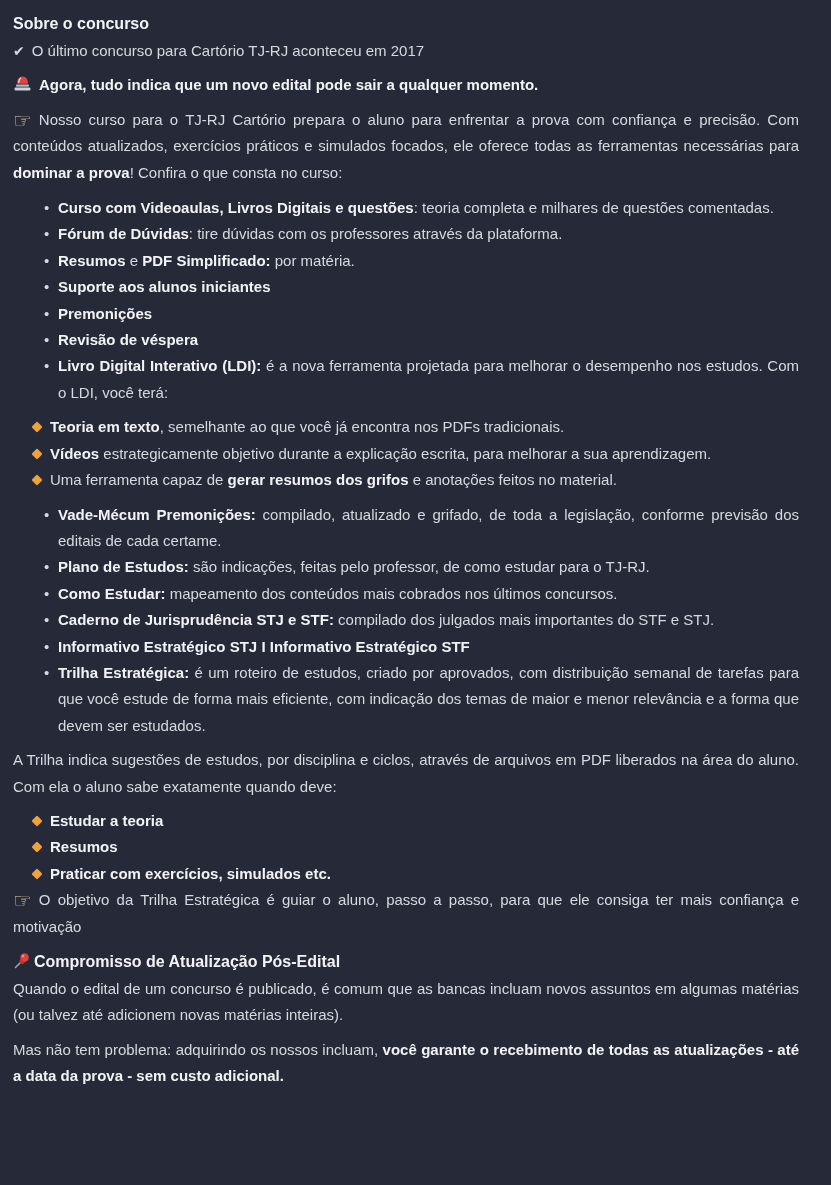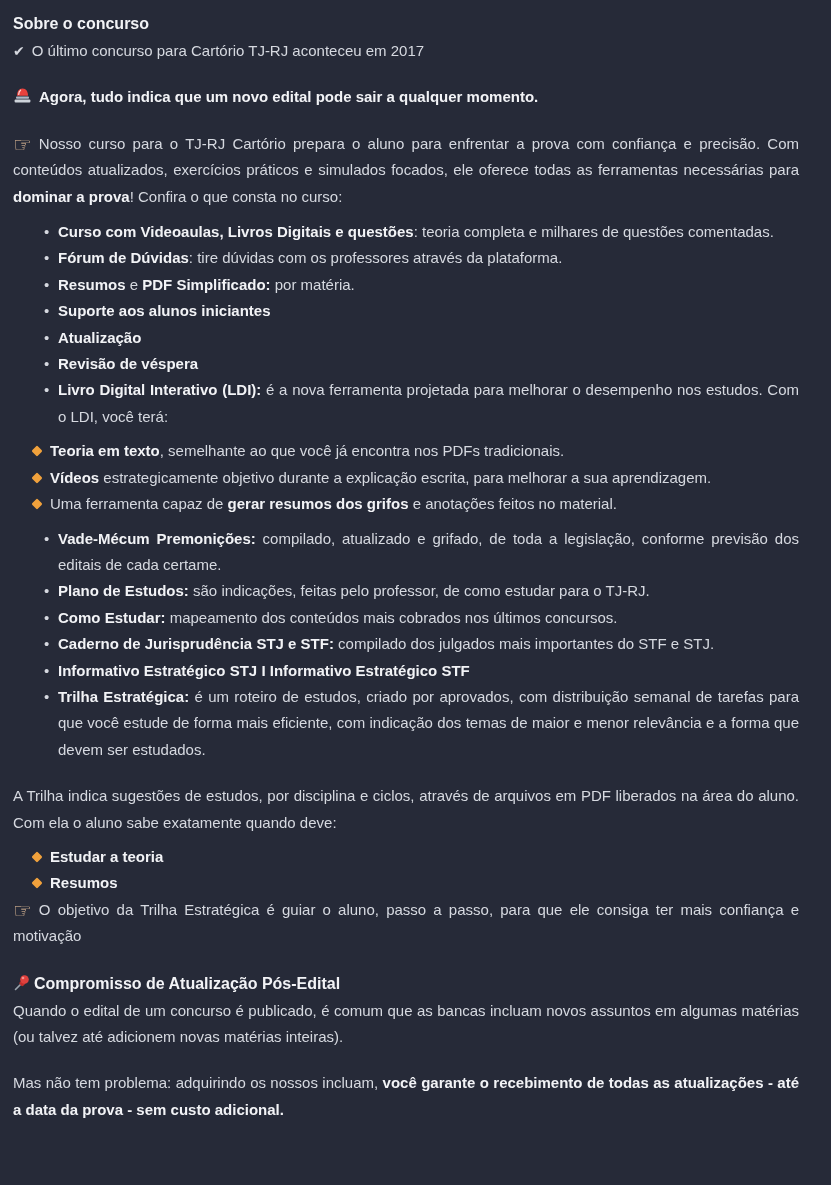--- a/index.html
+++ b/index.html
@@ -15,21 +15,21 @@
     color: #d6d9e0;
     font-size: 15px;
     line-height: 26.4px;
     -webkit-font-smoothing: antialiased;
   }
   #article {
     padding: 10px 32px 0 13px;
     box-sizing: border-box;
   }
   .block { margin: 0; }
-  .block.gap { margin-top: 20px; }
+  .block.gap { margin-top: 8px; }
   .heading {
     font-weight: 700;
     color: #f2f3f6;
     font-size: 16px;
     line-height: 28px;
   }
   .para.just { text-align: justify; }
   .bold {
     font-weight: 700;
     color: #f2f3f6;
@@ -98,41 +98,42 @@
           <path d="M7.6 3.2 C6.4 4 5.8 5.6 5.7 7.4" stroke="#ffd9d7" stroke-width="1.2" fill="none" stroke-linecap="round"></path>
           <rect x="3" y="9.6" width="13" height="2.2" rx="0.8" fill="#aeb6c2"></rect>
           <rect x="1.6" y="12.4" width="15.8" height="3" rx="1" fill="#cdd3da"></rect>
         </svg></span><span class="bold">Agora, tudo indica que um novo edital pode sair a qualquer momento.</span></div>
     <div class="block para gap just"><span class="inline-icon icon-point_right">☞</span><span class="plain">Nosso curso para o TJ-RJ Cartório prepara o aluno para enfrentar a prova com confiança e precisão. Com conteúdos atualizados, exercícios práticos e simulados focados, ele oferece todas as ferramentas necessárias para </span><span class="bold">dominar a prova</span><span class="plain">! Confira o que consta no curso:</span></div>
     <ul class="block list bullet">
       <li><span class="marker">•</span><span class="bold">Curso com Videoaulas, Livros Digitais e questões</span><span class="plain">: teoria completa e milhares de questões comentadas.</span></li>
       <li><span class="marker">•</span><span class="bold">Fórum de Dúvidas</span><span class="plain">: tire dúvidas com os professores através da plataforma.</span></li>
       <li><span class="marker">•</span><span class="bold">Resumos</span><span class="plain"> e </span><span class="bold">PDF Simplificado:</span><span class="plain"> por matéria.</span></li>
       <li><span class="marker">•</span><span class="bold">Suporte aos alunos iniciantes</span></li>
-      <li><span class="marker">•</span><span class="bold">Atualização</span></li>
+      <li><span class="marker">•</span><span class="bold">Premonições</span></li>
       <li><span class="marker">•</span><span class="bold">Revisão de véspera</span></li>
       <li><span class="marker">•</span><span class="bold">Livro Digital Interativo (LDI):</span><span class="plain"> é a nova ferramenta projetada para melhorar o desempenho nos estudos. Com o LDI, você terá:</span></li>
     </ul>
     <ul class="block list diamond gap">
       <li><span class="marker"></span><span class="bold">Teoria em texto</span><span class="plain">, semelhante ao que você já encontra nos PDFs tradicionais.</span></li>
       <li><span class="marker"></span><span class="bold">Vídeos</span><span class="plain"> estrategicamente objetivo durante a explicação escrita, para melhorar a sua aprendizagem.</span></li>
       <li><span class="marker"></span><span class="plain">Uma ferramenta capaz de </span><span class="bold">gerar resumos dos grifos</span><span class="plain"> e anotações feitos no material.</span></li>
     </ul>
     <ul class="block list bullet gap">
       <li><span class="marker">•</span><span class="bold">Vade-Mécum Premonições:</span><span class="plain"> compilado, atualizado e grifado, de toda a legislação, conforme previsão dos editais de cada certame.</span></li>
       <li><span class="marker">•</span><span class="bold">Plano de Estudos:</span><span class="plain"> são indicações, feitas pelo professor, de como estudar para o TJ-RJ.</span></li>
       <li><span class="marker">•</span><span class="bold">Como Estudar:</span><span class="plain"> mapeamento dos conteúdos mais cobrados nos últimos concursos.</span></li>
       <li><span class="marker">•</span><span class="bold">Caderno de Jurisprudência STJ e STF:</span><span class="plain"> compilado dos julgados mais importantes do STF e STJ.</span></li>
       <li><span class="marker">•</span><span class="bold">Informativo Estratégico STJ I Informativo Estratégico STF</span></li>
       <li><span class="marker">•</span><span class="bold">Trilha Estratégica:</span><span class="plain"> é um roteiro de estudos, criado por aprovados, com distribuição semanal de tarefas para que você estude de forma mais eficiente, com indicação dos temas de maior e menor relevância e a forma que devem ser estudados.</span></li>
     </ul>
     <div class="block para gap just"><span class="plain">A Trilha indica sugestões de estudos, por disciplina e ciclos, através de arquivos em PDF liberados na área do aluno. Com ela o aluno sabe exatamente quando deve:</span></div>
     <ul class="block list diamond gap">
       <li><span class="marker"></span><span class="bold">Estudar a teoria</span></li>
       <li><span class="marker"></span><span class="bold">Resumos</span></li>
+      <li><span class="marker"></span><span class="bold">Praticar com exercícios, simulados etc.</span></li>
     </ul>
     <div class="block para just"><span class="inline-icon icon-point_right">☞</span><span class="plain">O objetivo da Trilha Estratégica é guiar o aluno, passo a passo, para que ele consiga ter mais confiança e motivação</span></div>
     <div class="block heading gap"><span class="inline-icon icon-pushpin"><svg width="18" height="18" viewBox="0 0 18 18">
           <line x1="7.5" y1="10.5" x2="2.5" y2="15.5" stroke="#9aa4ad" stroke-width="1.6" stroke-linecap="round"></line>
           <rect x="6.8" y="6.8" width="5" height="5" rx="1.4" transform="rotate(45 9.3 9.3)" fill="#c22f2c"></rect>
           <circle cx="11.5" cy="5.5" r="4.3" fill="#e0413e"></circle>
           <circle cx="10" cy="4" r="1.3" fill="#f2918e"></circle>
         </svg></span><span class="bold">Compromisso de Atualização Pós-Edital</span></div>
     <div class="block para just"><span class="plain">Quando o edital de um concurso é publicado, é comum que as bancas incluam novos assuntos em algumas matérias (ou talvez até adicionem novas matérias inteiras).</span></div>
     <div class="block para gap just"><span class="plain">Mas não tem problema: adquirindo os nossos incluam, </span><span class="bold">você garante o recebimento de todas as atualizações - até a data da prova - sem custo adicional.</span></div>

